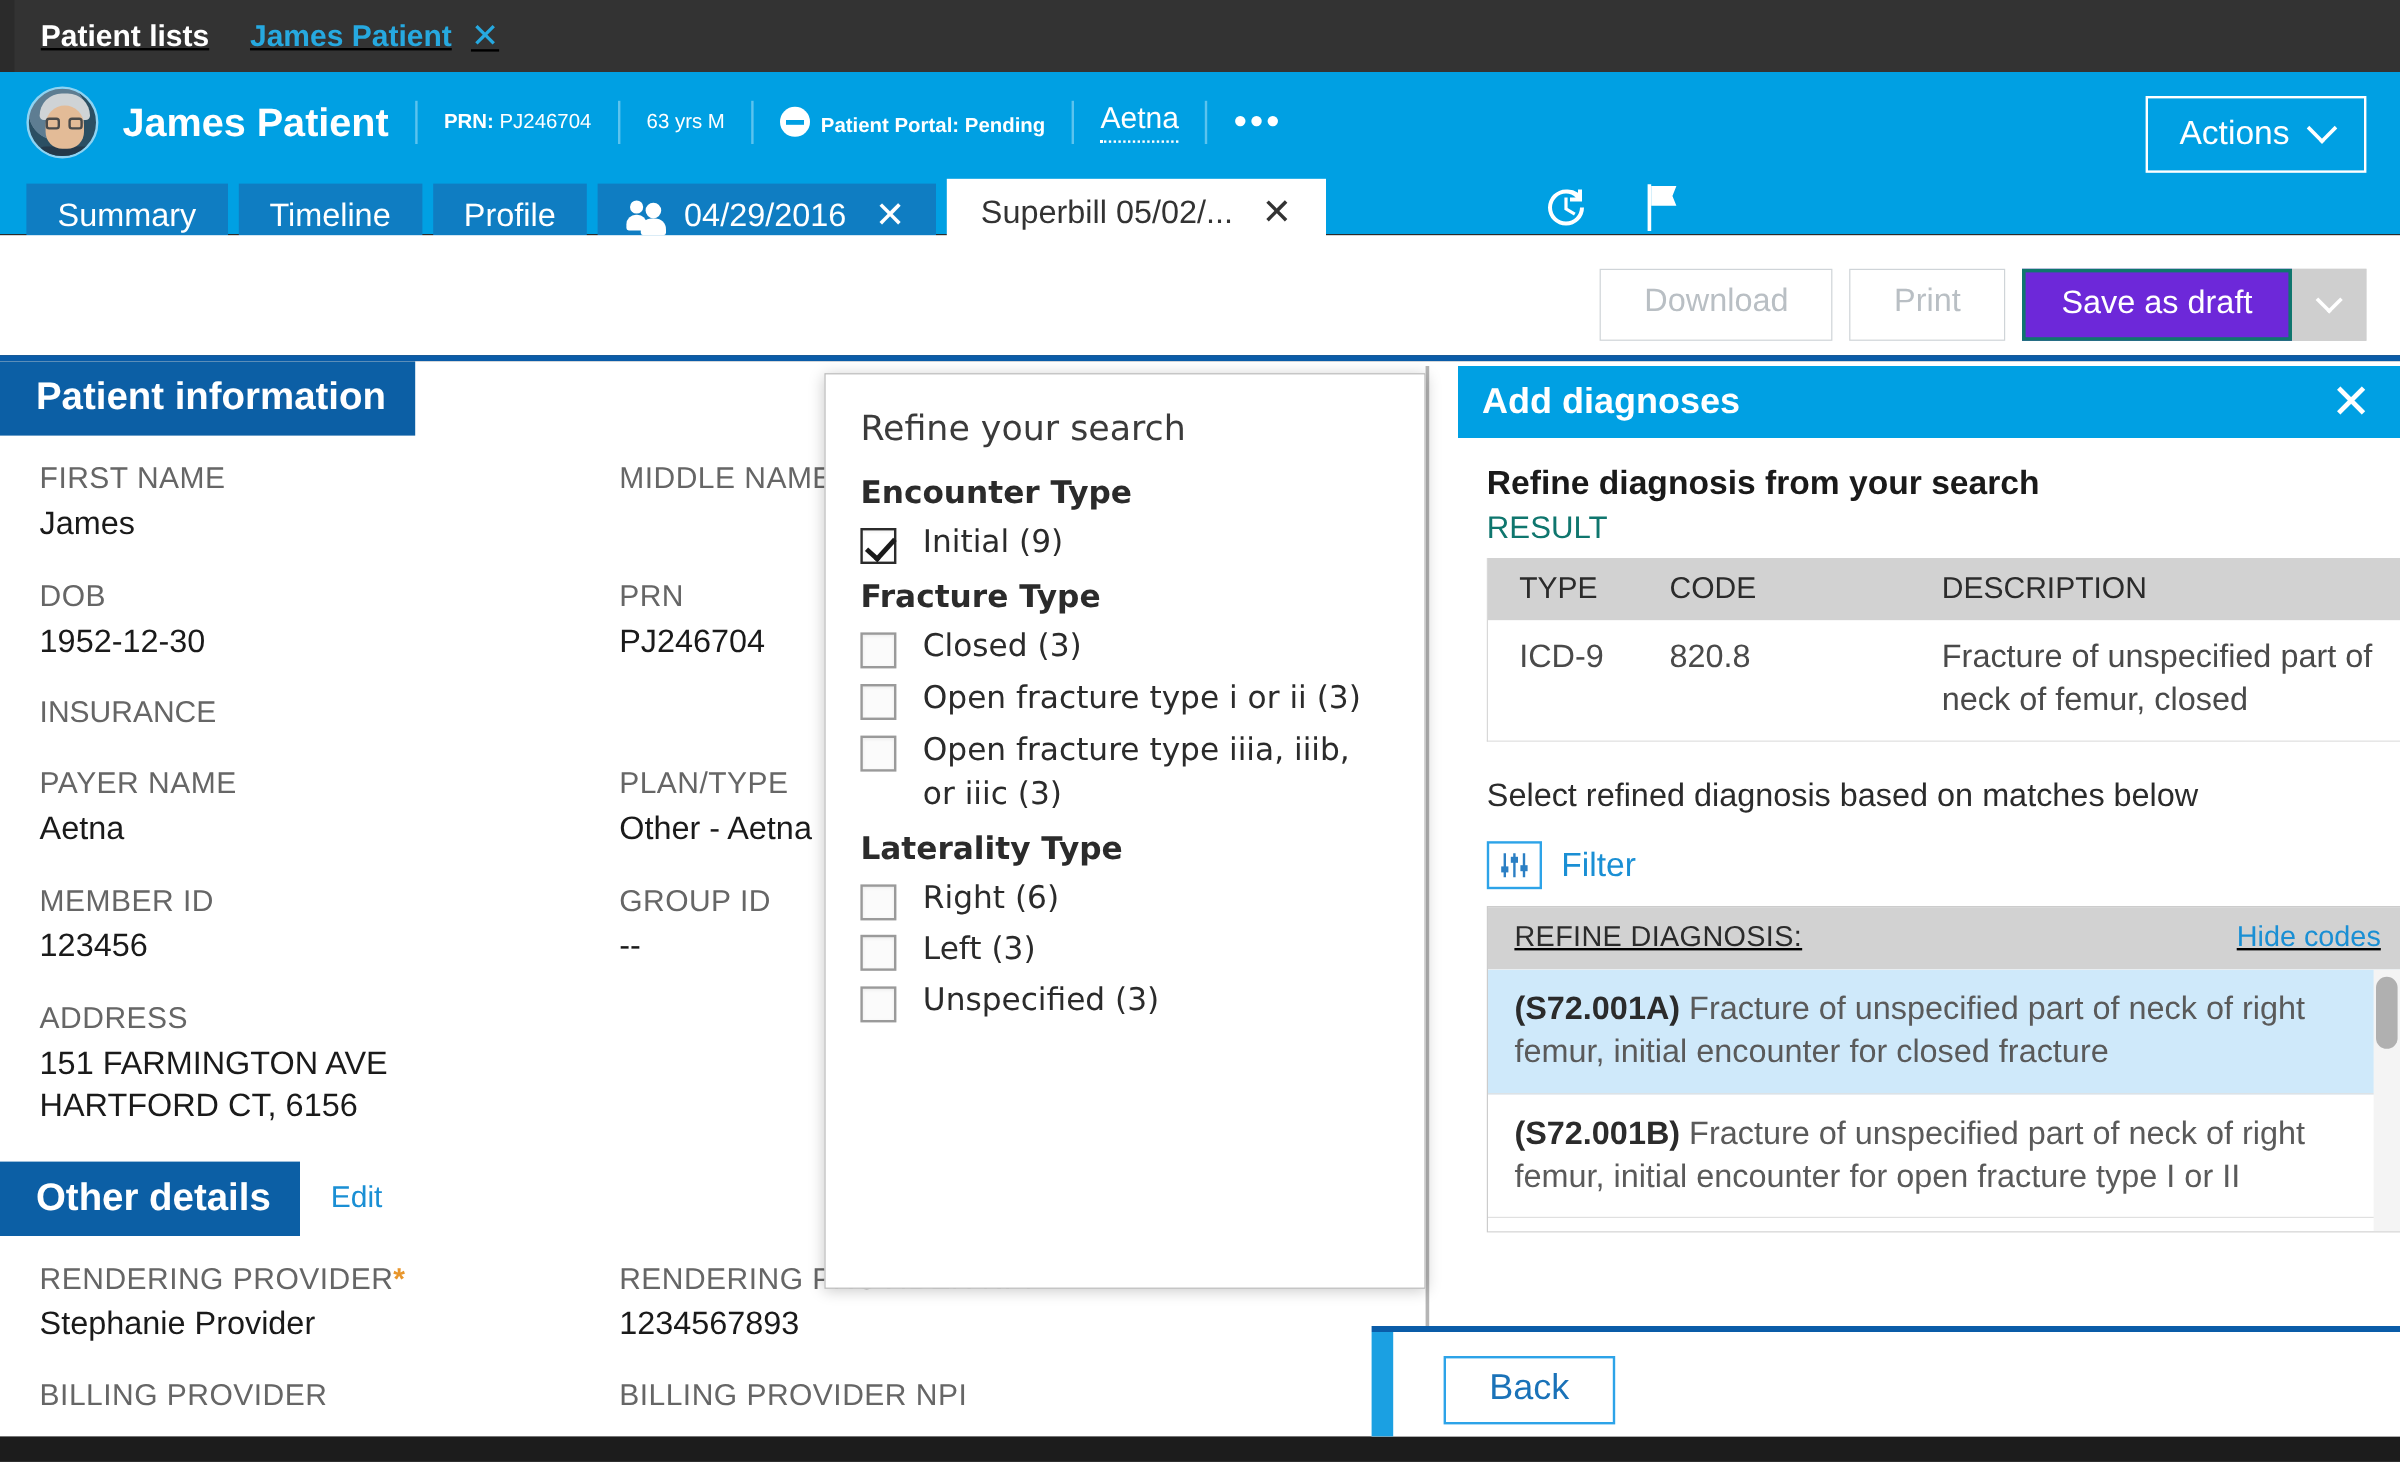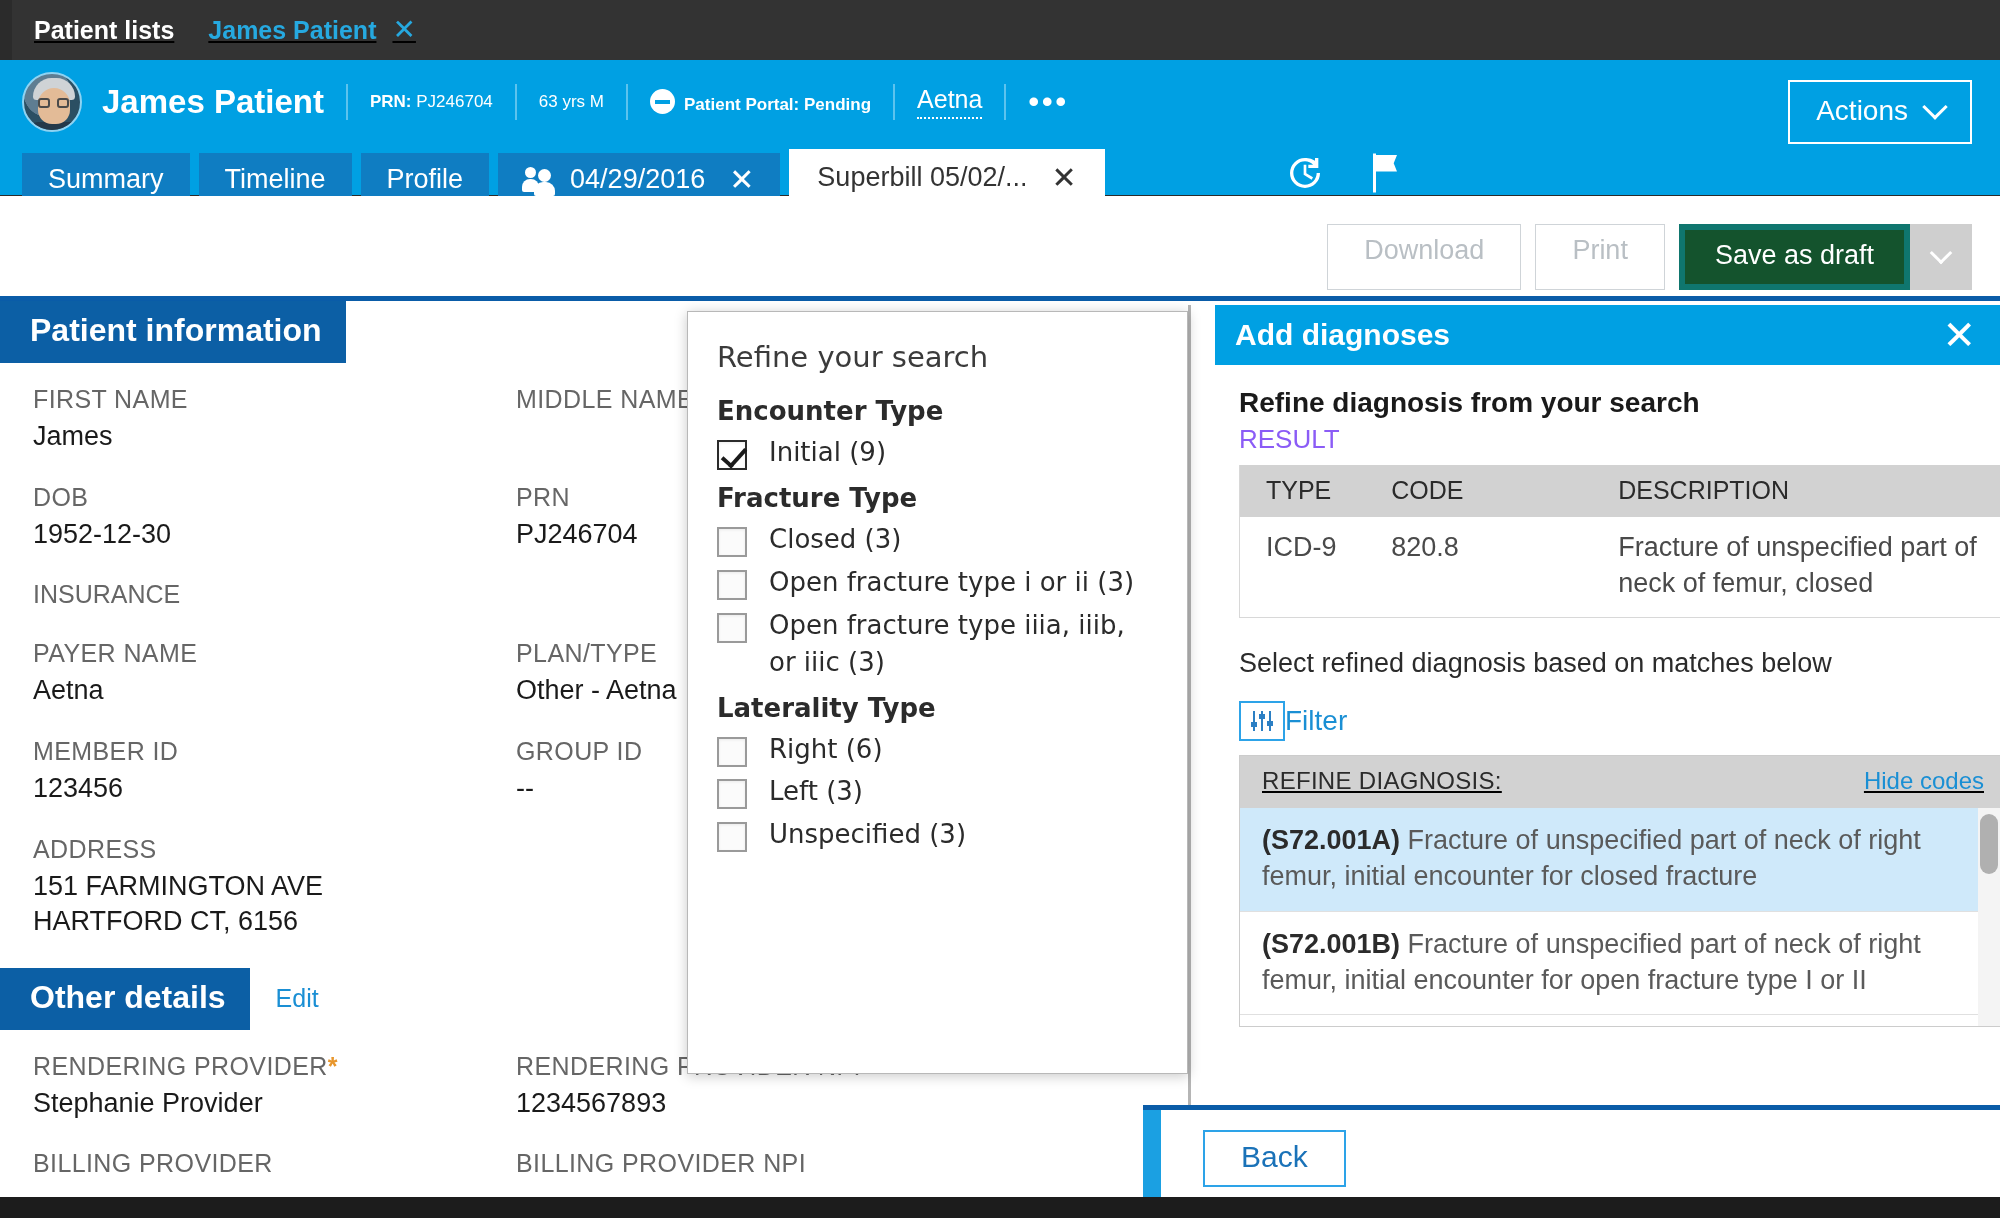--- a/index.html
+++ b/index.html
@@ -101,21 +101,21 @@
   
   .toolbar-band {
     position: absolute; left: 0; top: 196px; width: 2000px; height: 100px; background: #ffffff;
   }
   .toolbar { position: absolute; right: 28px; top: 224px; display: flex; gap: 14px; align-items: stretch; }
   .tb-btn {
     border: 1px solid #cfd4d8; background: #ffffff; color: #b9bfc4;
     font-size: 27px; padding: 10px 36px 13px 36px; white-space: nowrap; cursor: default;
   }
   .tb-btn.primary-disabled {
-    background: #14532d; border: 6px solid #0f766e; color: #ffffff; padding: 10px 30px 13px 30px;
+    background: #6d28d9; border: 3px solid #0f766e; color: #ffffff; padding: 10px 30px 13px 30px;
   }
   .tb-split {
     background: #cfcfcf; border: 1px solid #cfcfcf; width: 62px;
     display: flex; align-items: center; justify-content: center; cursor: default;
   }
   .chev-down-gray { width: 16px; height: 16px; border-right: 3px solid #fff; border-bottom: 3px solid #fff; transform: rotate(45deg); margin-top: -8px; }
 
   .blue-rule { position: absolute; left: 0; top: 296px; width: 2000px; height: 5px; background: #0a5ca8; }
 
   
@@ -169,34 +169,34 @@
   }
   .diag-header {
     height: 60px; background: #00a0e3; color: #ffffff;
     display: flex; align-items: center; justify-content: space-between;
     padding: 0 24px 0 20px;
   }
   .diag-header-title { font-size: 30px; font-weight: bold; }
   .diag-close { font-size: 40px; font-weight: 200; line-height: 1; cursor: pointer; }
   .diag-body { padding: 22px 26px 0 24px; }
   .diag-h1 { font-size: 28px; font-weight: bold; color: #1a1a1a; }
-  .diag-sub { font-size: 26px; color: #8b5cf6; margin-top: 5px; }
+  .diag-sub { font-size: 26px; color: #0f766e; margin-top: 5px; }
 
   .res-table { width: 768px; margin-top: 10px; border: 1px solid #d8d8d8; border-top: none; }
   .res-head { display: flex; background: #d2d2d2; padding: 11px 0 12px 0; }
   .res-head div { font-size: 25px; color: #2b2b2b; }
   .rc-type { width: 152px; padding-left: 26px; }
   .rc-code { width: 200px; }
   .rc-desc { width: 390px; margin-left: 28px; }
   .res-row { display: flex; padding: 13px 0 16px 0; background: #ffffff; }
   .res-row div { font-size: 27px; color: #4a4a4a; line-height: 1.32; }
 
   .diag-sel { font-size: 27px; color: #2b2b2b; margin-top: 30px; }
 
-  .filter-row { display: flex; align-items: center; margin-top: 22px; }
+  .filter-row { display: flex; align-items: center; gap: 16px; margin-top: 22px; }
   .filter-box {
     width: 46px; height: 40px; border: 2px solid #2da3e8; background: #ffffff;
     display: flex; align-items: center; justify-content: center; cursor: pointer;
   }
   .filter-label { font-size: 28px; color: #1a8fd4; cursor: pointer; }
 
   .refine-list { width: 768px; margin-top: 14px; border: 1px solid #cccccc; }
   .refine-list-head {
     display: flex; align-items: flex-end; justify-content: space-between;
     background: #d2d2d2; padding: 11px 22px 13px 22px; text-decoration: underline;

